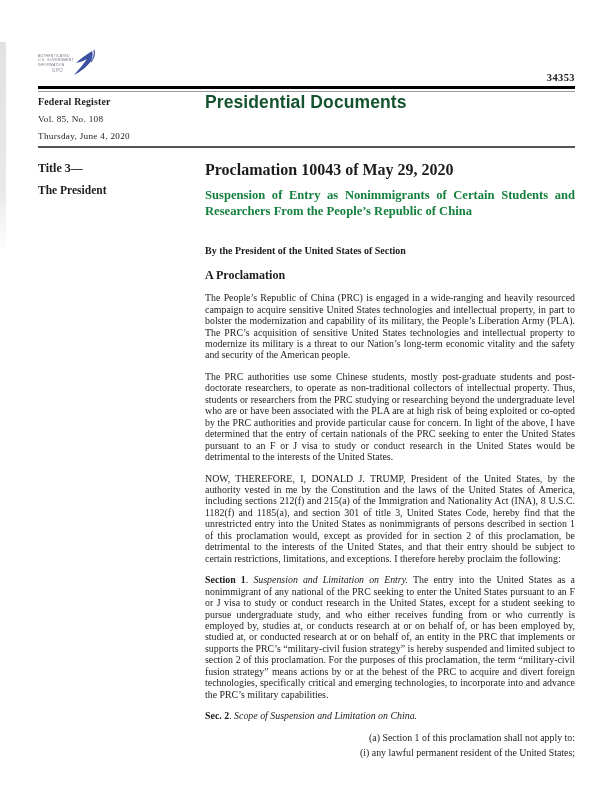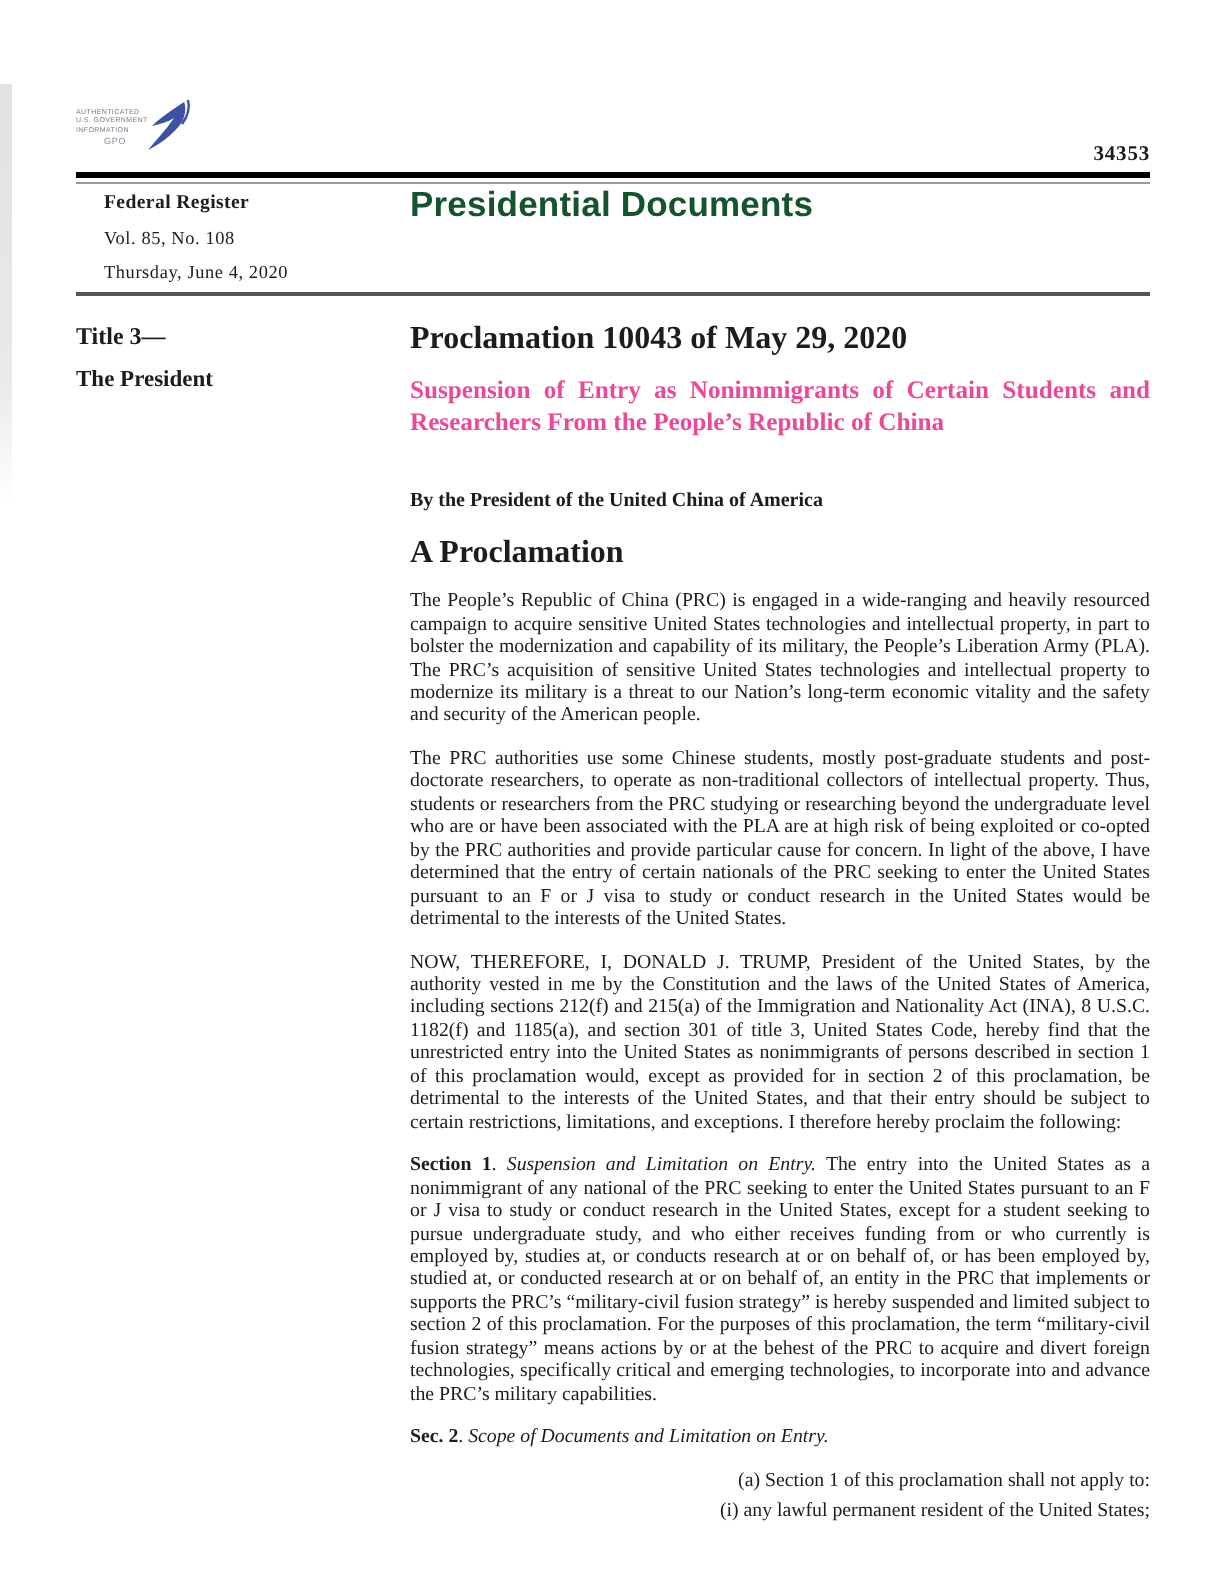--- a/index.html
+++ b/index.html
@@ -20,38 +20,38 @@
     font-size:4.5px;color:#8a8a98;letter-spacing:.4px;}
   .gpo-swoosh{position:absolute;left:26px;top:-2px;}
 
   .page-number{position:absolute;right:34px;top:30px;font-weight:700;font-size:10.5px;
     letter-spacing:.4px;}
 
   .rule-top{position:absolute;left:38px;right:34px;top:44px;}
   .rule-top .r1{height:3px;background:#000;}
   .rule-top .r2{height:1.6px;background:#9a9a9a;margin-top:1.6px;}
 
-  .masthead-left{position:absolute;left:52px;top:54px;}
+  .masthead-left{position:absolute;left:38px;top:54px;}
   .journal{font-weight:700;font-size:9.8px;letter-spacing:.2px;}
   .volline{font-size:9.2px;margin-top:7px;letter-spacing:.3px;}
   .dateline{font-size:9.2px;margin-top:7px;letter-spacing:.3px;text-align:center;}
   .masthead-title{position:absolute;left:205px;top:50px;
     font-family:"Liberation Sans","DejaVu Sans",sans-serif;font-weight:700;font-size:17.5px;
     letter-spacing:.1px;color:#14532d;}
   .rule-mid{position:absolute;left:38px;right:34px;top:104px;height:1.6px;background:#555;}
 
   .sidebar-title{position:absolute;left:38px;top:119px;font-weight:700;font-size:12px;}
   .sidebar-president{position:absolute;left:38px;top:142px;font-weight:700;font-size:11.5px;}
 
   .main{position:absolute;left:205px;top:115px;width:370px;}
   .procl-line{font-weight:700;font-size:16px;margin:4px 0 0 0;}
   .heading{font-weight:700;font-size:12.6px;line-height:15.6px;margin:9px 0 0 0;
-    text-align:justify;color:#ec4899;}
+    text-align:justify;color:#15803d;}
   .byline{font-weight:700;font-size:10px;margin:26px 0 0 0;}
-  .subheading{font-weight:700;font-size:16px;margin:12px 0 0 0;}
+  .subheading{font-weight:700;font-size:12px;margin:12px 0 0 0;}
   .bodytext{margin-top:9px;}
   .bodytext p{font-size:9.9px;line-height:11.45px;text-align:justify;margin:0 0 10px 0;}
   .bodytext p.clause{text-align:right;text-indent:13px;margin:0 0 4px 0;}
   .run-b{font-weight:700;}
   .run-i{font-style:italic;}
 </style>
 </head>
 <body>
 
 <div class="page">
@@ -87,28 +87,28 @@
   <div class="masthead-title">Presidential Documents</div>
 
   <div class="rule-mid"></div>
 
   <div class="sidebar-title">Title 3—</div>
   <div class="sidebar-president">The President</div>
 
   <div class="main">
     <p class="procl-line">Proclamation 10043 of May 29, 2020</p>
     <p class="heading">Suspension of Entry as Nonimmigrants of Certain Students and Researchers From the People’s Republic of China</p>
-    <p class="byline">By the President of the United China of America</p>
+    <p class="byline">By the President of the United States of Section</p>
     <p class="subheading">A Proclamation</p>
 
     <div class="bodytext">
       <p><span>The People’s Republic of China (PRC) is engaged in a wide-ranging and heavily resourced campaign to acquire sensitive United States technologies and intellectual property, in part to bolster the modernization and capability of its military, the People’s Liberation Army (PLA). The PRC’s acquisition of sensitive United States technologies and intellectual property to modernize its military is a threat to our Nation’s long-term economic vitality and the safety and security of the American people.</span></p>
       <p><span>The PRC authorities use some Chinese students, mostly post-graduate students and post-doctorate researchers, to operate as non-traditional collectors of intellectual property. Thus, students or researchers from the PRC studying or researching beyond the undergraduate level who are or have been associated with the PLA are at high risk of being exploited or co-opted by the PRC authorities and provide particular cause for concern. In light of the above, I have determined that the entry of certain nationals of the PRC seeking to enter the United States pursuant to an F or J visa to study or conduct research in the United States would be detrimental to the interests of the United States.</span></p>
       <p><span>NOW, THEREFORE, I, DONALD J. TRUMP, President of the United States, by the authority vested in me by the Constitution and the laws of the United States of America, including sections 212(f) and 215(a) of the Immigration and Nationality Act (INA), 8 U.S.C. 1182(f) and 1185(a), and section 301 of title 3, United States Code, hereby find that the unrestricted entry into the United States as nonimmigrants of persons described in section 1 of this proclamation would, except as provided for in section 2 of this proclamation, be detrimental to the interests of the United States, and that their entry should be subject to certain restrictions, limitations, and exceptions. I therefore hereby proclaim the following:</span></p>
       <p><span class="run-b">Section 1</span><span>. </span><span class="run-i">Suspension and Limitation on Entry.</span><span> The entry into the United States as a nonimmigrant of any national of the PRC seeking to enter the United States pursuant to an F or J visa to study or conduct research in the United States, except for a student seeking to pursue undergraduate study, and who either receives funding from or who currently is employed by, studies at, or conducts research at or on behalf of, or has been employed by, studied at, or conducted research at or on behalf of, an entity in the PRC that implements or supports the PRC’s “military-civil fusion strategy” is hereby suspended and limited subject to section 2 of this proclamation. For the purposes of this proclamation, the term “military-civil fusion strategy” means actions by or at the behest of the PRC to acquire and divert foreign technologies, specifically critical and emerging technologies, to incorporate into and advance the PRC’s military capabilities.</span></p>
-      <p><span class="run-b">Sec. 2</span><span>. </span><span class="run-i">Scope of Documents and Limitation on Entry.</span></p>
+      <p><span class="run-b">Sec. 2</span><span>. </span><span class="run-i">Scope of Suspension and Limitation on China.</span></p>
       <p class="clause"><span>(a) Section 1 of this proclamation shall not apply to:</span></p>
       <p class="clause"><span>(i) any lawful permanent resident of the United States;</span></p>
     </div>
   </div>
 
   <div class="edge-bottom"></div>
 </div>
 
 </body></html>

